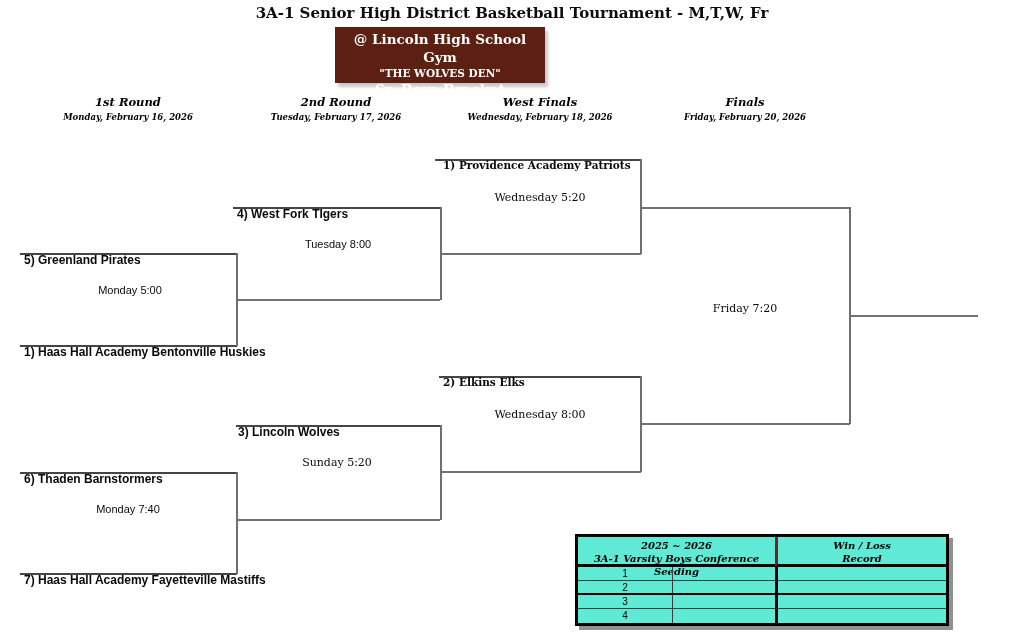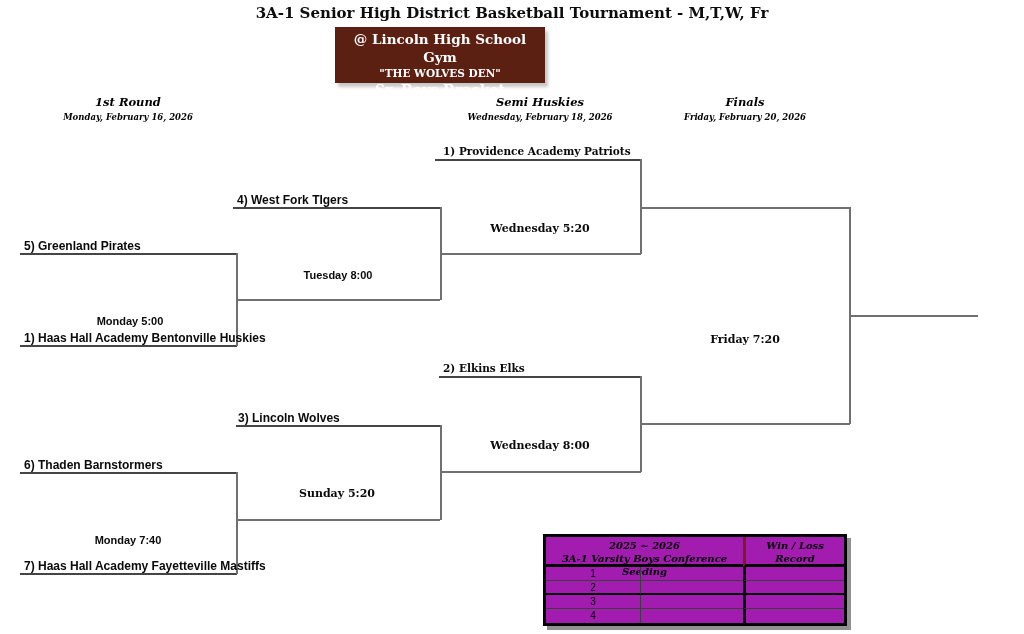--- a/index.html
+++ b/index.html
@@ -20,30 +20,30 @@
   .round{width:220px;text-align:center;font-family:"DejaVu Serif",serif;
          font-style:italic;font-weight:bold;}
   .round .rl{font-size:11.5px;line-height:14px;}
   .round .rd{font-size:8.5px;line-height:17px;}
   
   .ln{position:absolute;background:#707070;}
   .h{height:1.5px;}
   .v{width:1.5px;}
   .u{background:#454545;height:2px;}
   
-  .team{position:absolute;font-weight:bold;white-space:nowrap;color:#0a0a0a;}
+  .team{position:absolute;font-weight:bold;white-space:nowrap;color:#0a0a0a;margin-top:14px;}
   .tsans{font-family:"Liberation Sans",sans-serif;font-size:12px;}
   .tserif{font-family:"DejaVu Serif",serif;font-size:10.5px;}
   
-  .time{position:absolute;width:160px;text-align:center;font-weight:bold;white-space:nowrap;color:#0a0a0a;margin-top:31px;}
+  .time{position:absolute;width:160px;text-align:center;font-weight:normal;white-space:nowrap;color:#0a0a0a;}
   .gsans{font-family:"Liberation Sans",sans-serif;font-size:11px;}
   .gserif{font-family:"DejaVu Serif",serif;font-size:11px;}
   
-  .seedtable{left:543px;top:534px;width:304px;box-sizing:border-box;border:3px solid #000;
-             background:#a21caf;box-shadow:4px 4px 0 #919191;
+  .seedtable{left:575px;top:534px;width:374px;box-sizing:border-box;border:3px solid #000;
+             background:#5eead4;box-shadow:4px 4px 0 #919191;
              display:grid;grid-template-columns:95px 102px 1fr;}
   .th{border-bottom:3px solid #000;height:30px;box-sizing:border-box;text-align:center;
       font-family:"DejaVu Serif",serif;font-style:italic;font-weight:bold;font-size:10px;
       line-height:13px;padding-top:2px;}
   .seed-h{grid-column:1/3;}
   .wl-h{grid-column:3/4;border-left:3px solid #7f1d1d;}
   .cell{height:14px;box-sizing:border-box;border-bottom:1px solid #3d3d3d;}
   .cell.c1{text-align:center;font-size:10px;line-height:13px;border-right:1px solid #3d3d3d;}
   .cell.c3{border-left:3px solid #000;}
   .cell.thick{border-bottom:2.5px solid #000;}
@@ -59,22 +59,26 @@
   <div class="abs venue" style="background: rgb(92, 32, 18);">
     <div class="v1">@ Lincoln High School Gym</div>
     <div class="v2">"THE WOLVES DEN"</div>
     <div class="v3">Sr. Boys Bracket</div>
   </div>
 
   <div class="abs round" style="left:18px;top:95px;">
     <div class="rl">1st Round</div>
     <div class="rd">Monday, February 16, 2026</div>
   </div>
+  <div class="abs round" style="left:226px;top:95px;">
+    <div class="rl">2nd Round</div>
+    <div class="rd">Tuesday, February 17, 2026</div>
+  </div>
   <div class="abs round" style="left:430px;top:95px;">
-    <div class="rl">Semi Huskies</div>
+    <div class="rl">West Finals</div>
     <div class="rd">Wednesday, February 18, 2026</div>
   </div>
   <div class="abs round" style="left:635px;top:95px;">
     <div class="rl">Finals</div>
     <div class="rd">Friday, February 20, 2026</div>
   </div>
 
   <div class="ln u" style="left:20px;top:253px;width:217px;"></div>
   <div class="ln u" style="left:20px;top:345px;width:217px;"></div>
   <div class="ln v" style="left:236px;top:253px;height:93px;"></div>

